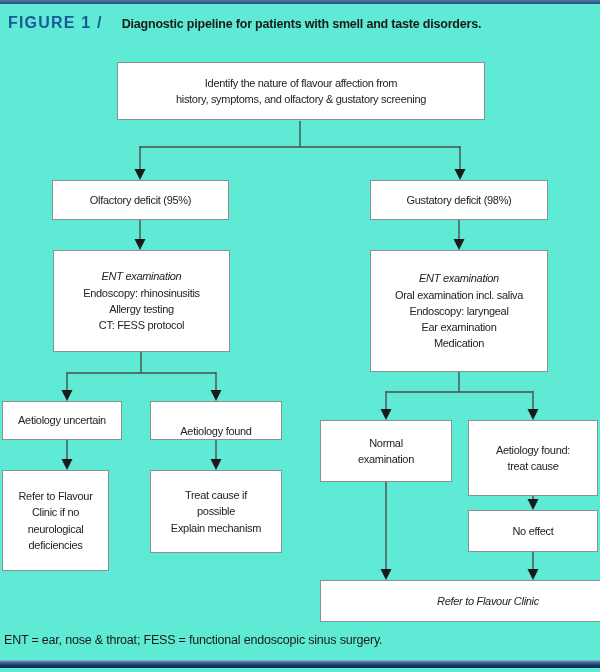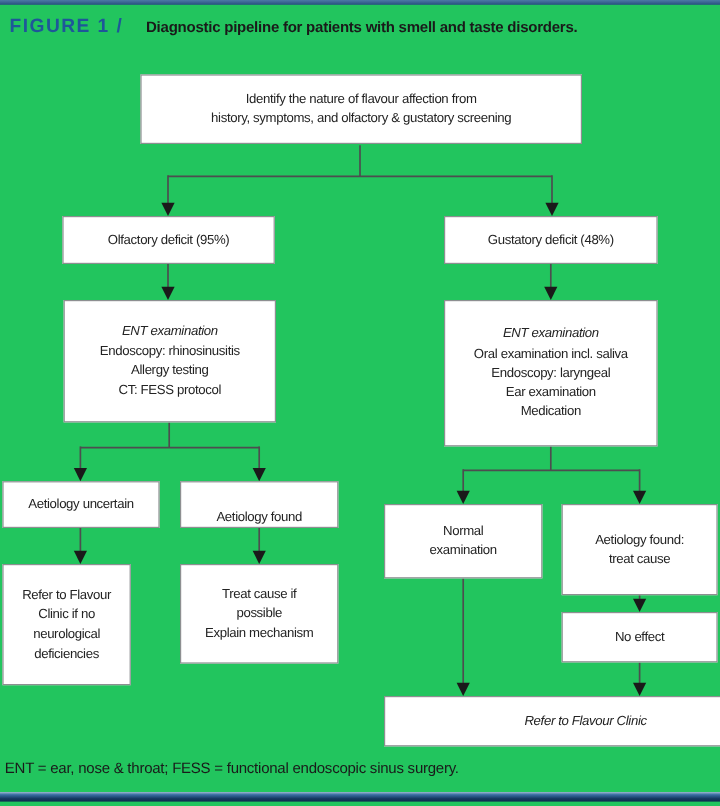--- a/index.html
+++ b/index.html
@@ -5,21 +5,21 @@
   * { margin: 0; padding: 0; box-sizing: border-box; }
   html, body { background: #ffffff; }
   body {
     width: 600px; height: 672px;
     font-family: "Liberation Sans", "DejaVu Sans", sans-serif;
     color: #232323;
   }
   .page {
     position: relative;
     width: 600px; height: 672px;
-    background: #22c55e;
+    background: #5eead4;
     overflow: hidden;
   }
   .top-bar {
     position: absolute; left: 0; top: 0;
     width: 600px; height: 4px;
     background: linear-gradient(to bottom, #4d79a6, #274f7e);
   }
   .bottom-bar {
     position: absolute; left: 0; top: 660px;
     width: 600px; height: 8px;
@@ -60,21 +60,21 @@
   .footer {
     position: absolute; left: 4px; top: 633px; width: 592px;
     font-size: 12.5px; letter-spacing: -0.2px; color: #1a1a1a;
   }
   
   #n-identify            { left:117px; top:62px;  width:368px; height:58px; }
   #n-olfactory           { left:52px;  top:180px; width:177px; height:40px; }
   #n-gustatory           { left:370px; top:180px; width:178px; height:40px; }
   #n-ent-left            { left:53px;  top:250px; width:177px; height:102px; }
   #n-ent-right           { left:370px; top:250px; width:178px; height:122px; }
-  #n-aet-uncertain       { left:2px;   top:401px; width:131px; height:39px; }
+  #n-aet-uncertain       { left:2px;   top:401px; width:120px; height:39px; }
   #n-aet-found           { left:150px; top:401px; width:132px; height:39px;justify-content:flex-end; }
   #n-refer-left          { left:2px;   top:470px; width:107px; height:101px; }
   #n-treat-cause         { left:150px; top:470px; width:132px; height:83px; }
   #n-normal-exam         { left:320px; top:420px; width:132px; height:62px; }
   #n-aet-found-treat     { left:468px; top:420px; width:130px; height:76px; }
   #n-no-effect           { left:468px; top:510px; width:130px; height:42px; }
   #n-refer-clinic        { left:320px; top:580px; width:336px; height:42px;font-style:italic; }
 </style>
 </head>
 <body>
@@ -134,21 +134,21 @@
   <div class="node" id="n-identify">
     <div>Identify the nature of flavour affection from</div>
     <div>history, symptoms, and olfactory &amp; gustatory screening</div>
   </div>
 
   <div class="node" id="n-olfactory">
     <div>Olfactory deficit (95%)</div>
   </div>
 
   <div class="node" id="n-gustatory">
-    <div>Gustatory deficit (48%)</div>
+    <div>Gustatory deficit (98%)</div>
   </div>
 
   <div class="node" id="n-ent-left">
     <div class="italic">ENT examination</div>
     <div>Endoscopy: rhinosinusitis</div>
     <div>Allergy testing</div>
     <div>CT: FESS protocol</div>
   </div>
 
   <div class="node" id="n-ent-right">

